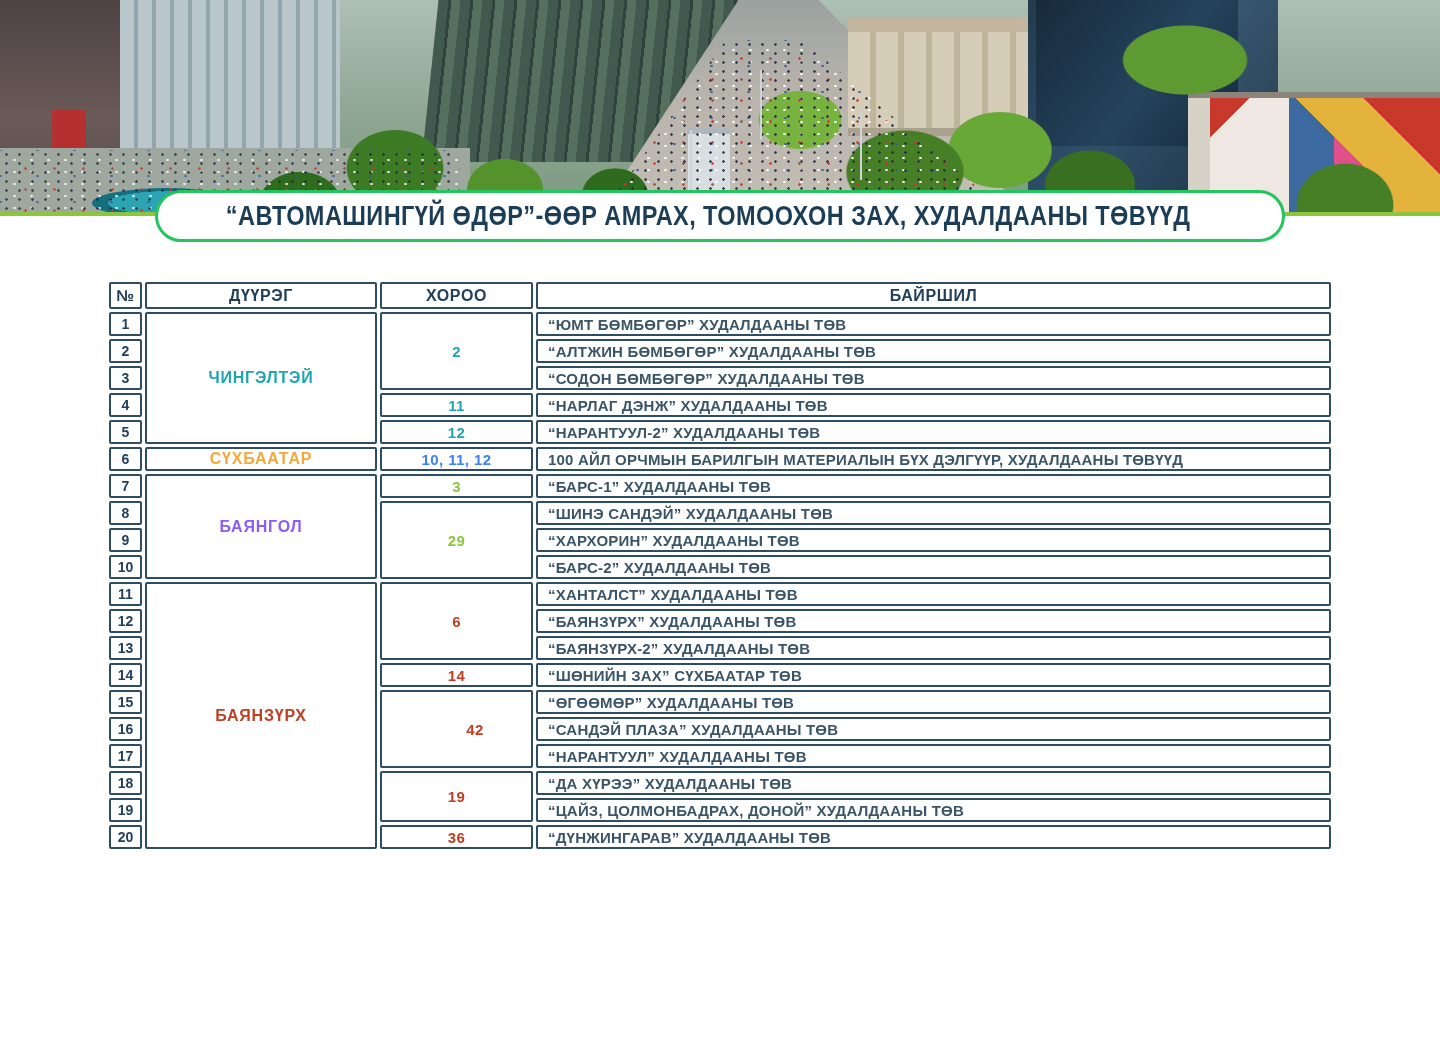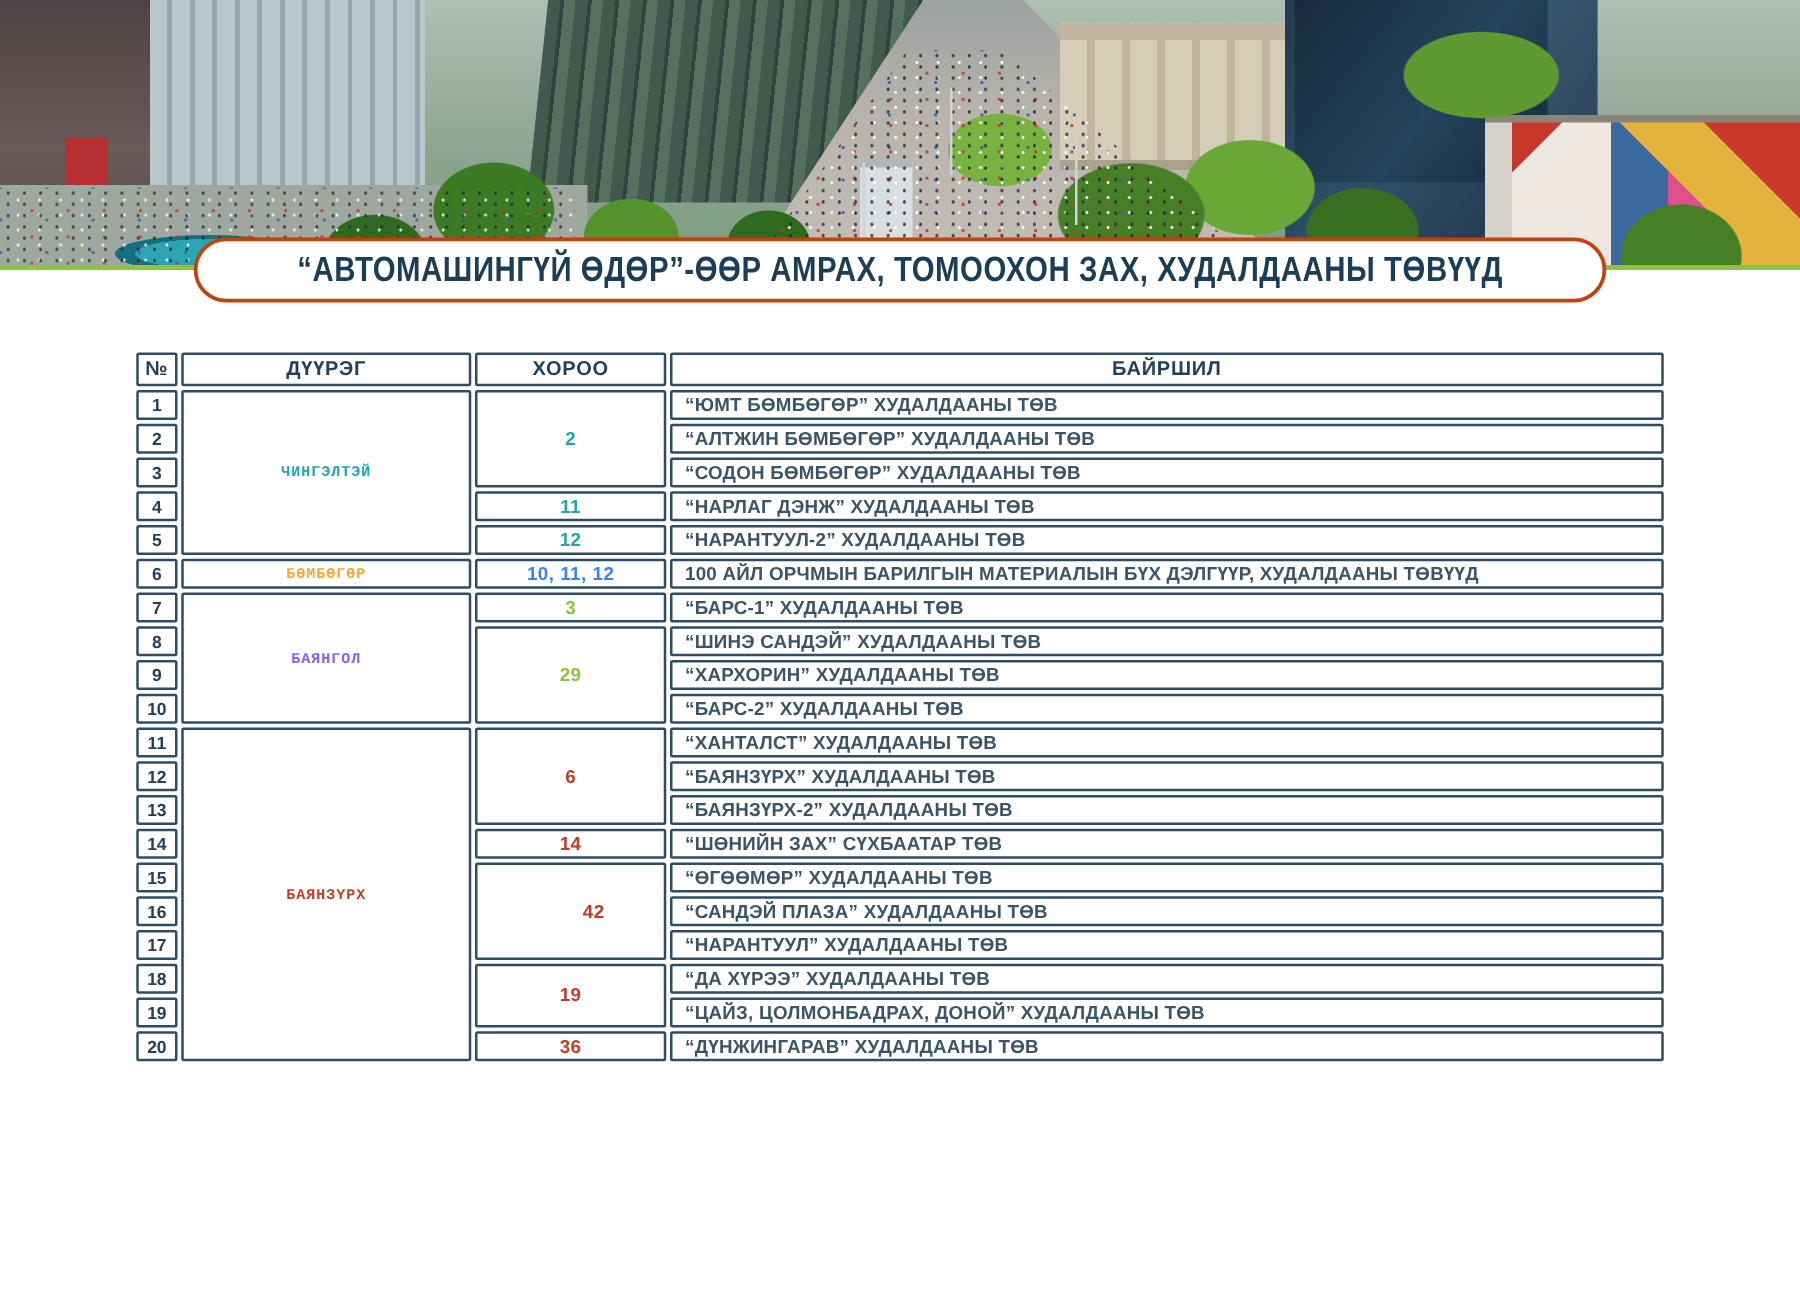--- a/index.html
+++ b/index.html
@@ -61,35 +61,35 @@
      background-size:13px 9px,17px 12px,29px 21px,37px 26px;
      background-position:0 0,6px 4px,11px 8px,19px 13px; }
   .crowd-street { left:600px; top:40px; width:420px; height:176px;
                   clip-path:polygon(30% 0,48% 0,98% 100%,0 100%); }
   .crowd-plaza  { left:0; top:150px; width:460px; height:66px; opacity:.9; }
   .pole { width:2px; height:70px; background:#cfd4d6; }
   .pole1 { left:760px; top:70px; } .pole2 { left:860px; top:110px; } .pole3 { left:690px; top:130px; }
 
   
   .banner { position:absolute; top:190px; left:155px; width:1130px; height:52px;
-            background:#ffffff; border:3px solid #c2410c; border-radius:26px;
-            display:flex; align-items:center; justify-content:center; z-index:10; }
+            background:#ffffff; border:3px solid #22c55e; border-radius:26px;
+            display:flex; align-items:center; justify-content:flex-end; z-index:10; }
   .banner-title { font-size:28px; font-weight:bold; color:#1c3d56; letter-spacing:.5px;
                   white-space:nowrap; transform:scaleX(.84); }
 
   
   .table-wrap { position:absolute; top:279px; left:106px; width:1228px; }
   table { width:100%; border-collapse:separate; border-spacing:3px; table-layout:fixed; }
   th, td { border:2px solid #2e4d63; border-radius:2px; background:#fff; height:24px;
            overflow:hidden; white-space:nowrap; }
   th { height:27px; font-size:16px; font-weight:bold; color:#22405a; letter-spacing:.6px;
        text-align:center; }
   col.c-no { width:33px; } col.c-district { width:232px; } col.c-khoroo { width:153px; }
   td.no       { text-align:center; font-size:14px; font-weight:bold; color:#22405a; }
-  td.district { text-align:center; font-size:12px; font-weight:bold; letter-spacing:.8px;font-family:Liberation Mono, monospace; }
+  td.district { text-align:center; font-size:16px; font-weight:bold; letter-spacing:.8px; }
   td.khoroo   { text-align:center; font-size:15px; font-weight:bold; letter-spacing:.4px; }
   td.location { padding-left:10px; font-size:15px; font-weight:600; color:#3a5568;
                 letter-spacing:.2px;margin-top:48px; }
 </style>
 </head>
 <body>
 
 <div class="hero">
   <div class="b-left-dark"></div>
   <div class="b-left-sign"></div>
@@ -150,21 +150,21 @@
           <td class="khoroo" rowspan="1" style="color: rgb(33, 165, 181);">11</td>
           <td class="location">“НАРЛАГ ДЭНЖ” ХУДАЛДААНЫ ТӨВ</td>
         </tr>
         <tr>
           <td class="no">5</td>
           <td class="khoroo" rowspan="1" style="color: rgb(33, 165, 181);">12</td>
           <td class="location">“НАРАНТУУЛ-2” ХУДАЛДААНЫ ТӨВ</td>
         </tr>
         <tr>
           <td class="no">6</td>
-          <td class="district" rowspan="1" style="color: rgb(242, 169, 59);">БӨМБӨГӨР</td>
+          <td class="district" rowspan="1" style="color: rgb(242, 169, 59);">СҮХБААТАР</td>
           <td class="khoroo" rowspan="1" style="color: #3b82f6;">10, 11, 12</td>
           <td class="location">100 АЙЛ ОРЧМЫН БАРИЛГЫН МАТЕРИАЛЫН БҮХ ДЭЛГҮҮР, ХУДАЛДААНЫ ТӨВҮҮД</td>
         </tr>
         <tr>
           <td class="no">7</td>
           <td class="district" rowspan="4" style="color: #8b5cf6;">БАЯНГОЛ</td>
           <td class="khoroo" rowspan="1" style="color: rgb(140, 198, 62);">3</td>
           <td class="location">“БАРС-1” ХУДАЛДААНЫ ТӨВ</td>
         </tr>
         <tr>

